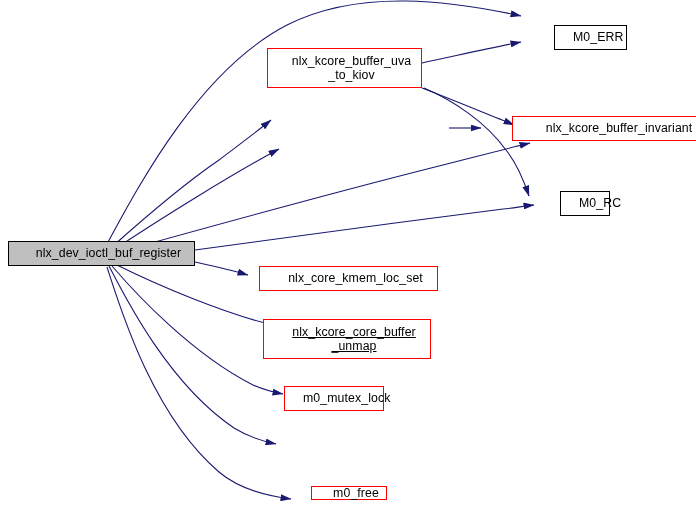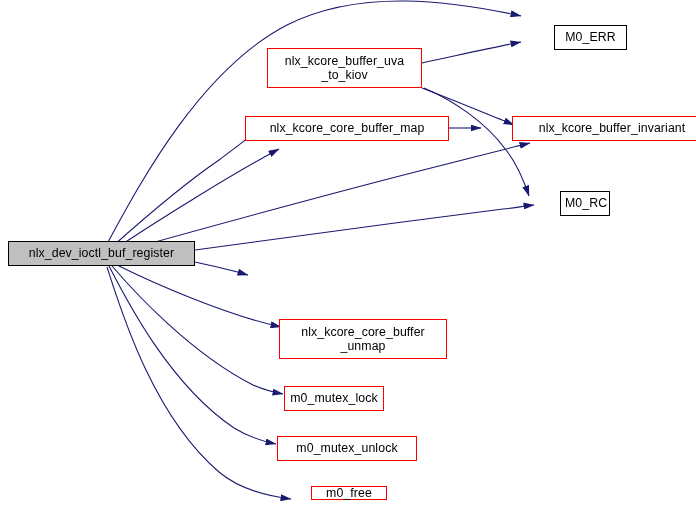--- a/index.html
+++ b/index.html
@@ -33,20 +33,21 @@
     justify-content: center;
     text-align: center;
     line-height: 1.18;
     white-space: pre;
     background: #ffffff;
     border: 1px solid #ff0000;
     color: #000000;
     font-size: 12.3px;
     letter-spacing: 0.1px;
     z-index: 3;
+    padding-left: 14px;
   }
   .node.root {
     background: #bfbfbf;
     border: 1px solid #000000;
   }
   .node.plain {
     background: #ffffff;
     border: 1px solid #000000;
   }
   .node-label {
@@ -78,21 +79,20 @@
       <path d="M 107,267 C 120,307 152,415 219,472 C 239,489 267,496 291,499" fill="none" stroke="#191970" stroke-width="1.1" marker-end="url(#arrowhead)"></path>
       <path d="M 422,63 C 455,56 494,47 521,42" fill="none" stroke="#191970" stroke-width="1.1" marker-end="url(#arrowhead)"></path>
       <path d="M 422,88 C 443,96 470,107 492,116 C 500,119 507,122 514,125" fill="none" stroke="#191970" stroke-width="1.1" marker-end="url(#arrowhead)"></path>
       <path d="M 424,88 C 452,100 485,121 506,150 C 518,165 525,184 529,196" fill="none" stroke="#191970" stroke-width="1.1" marker-end="url(#arrowhead)"></path>
       <path d="M 449,128 C 460,128 470,128 481,128" fill="none" stroke="#191970" stroke-width="1.1" marker-end="url(#arrowhead)"></path>
     </svg>
 <div class="node root" style="left: 8px; top: 241px; width: 187px; height: 25px;"><span class="node-label">nlx_dev_ioctl_buf_register</span></div>
     <div class="node" style="left: 267px; top: 48px; width: 155px; height: 40px;"><span class="node-label">nlx_kcore_buffer_uva
 _to_kiov</span></div>
     <div class="node plain" style="left: 554px; top: 25px; width: 73px; height: 25px;"><span class="node-label">M0_ERR</span></div>
-    <div class="node" style="left: 245px; top: 116px; width: 204px; height: 25px;"><span class="node-label">nlx_kcore_core_buffer_map</span></div>
     <div class="node" style="left: 492px; top: 116px; width: 200px; height: 25px; margin-left: 20px;"><span class="node-label">nlx_kcore_buffer_invariant</span></div>
     <div class="node plain" style="left: 560px; top: 191px; width: 50px; height: 25px;"><span class="node-label">M0_RC</span></div>
-    <div class="node" style="left: 279px; top: 319px; width: 168px; height: 40px;"><span class="node-label">nlx_kcore_core_buffer
+    <div class="node" style="left: 259px; top: 266px; width: 179px; height: 25px;"><span class="node-label">nlx_core_kmem_loc_set</span></div>
+    <div class="node" style="left: 263px; top: 319px; width: 168px; height: 40px; text-decoration: underline;"><span class="node-label">nlx_kcore_core_buffer
 _unmap</span></div>
     <div class="node" style="left: 284px; top: 386px; width: 100px; height: 25px;"><span class="node-label">m0_mutex_lock</span></div>
-    <div class="node" style="left: 277px; top: 436px; width: 140px; height: 25px;"><span class="node-label">m0_mutex_unlock</span></div>
     <div class="node" style="left: 311px; top: 486px; width: 76px; height: 14px;"><span class="node-label">m0_free</span></div>
   </div>
 
 </body></html>

